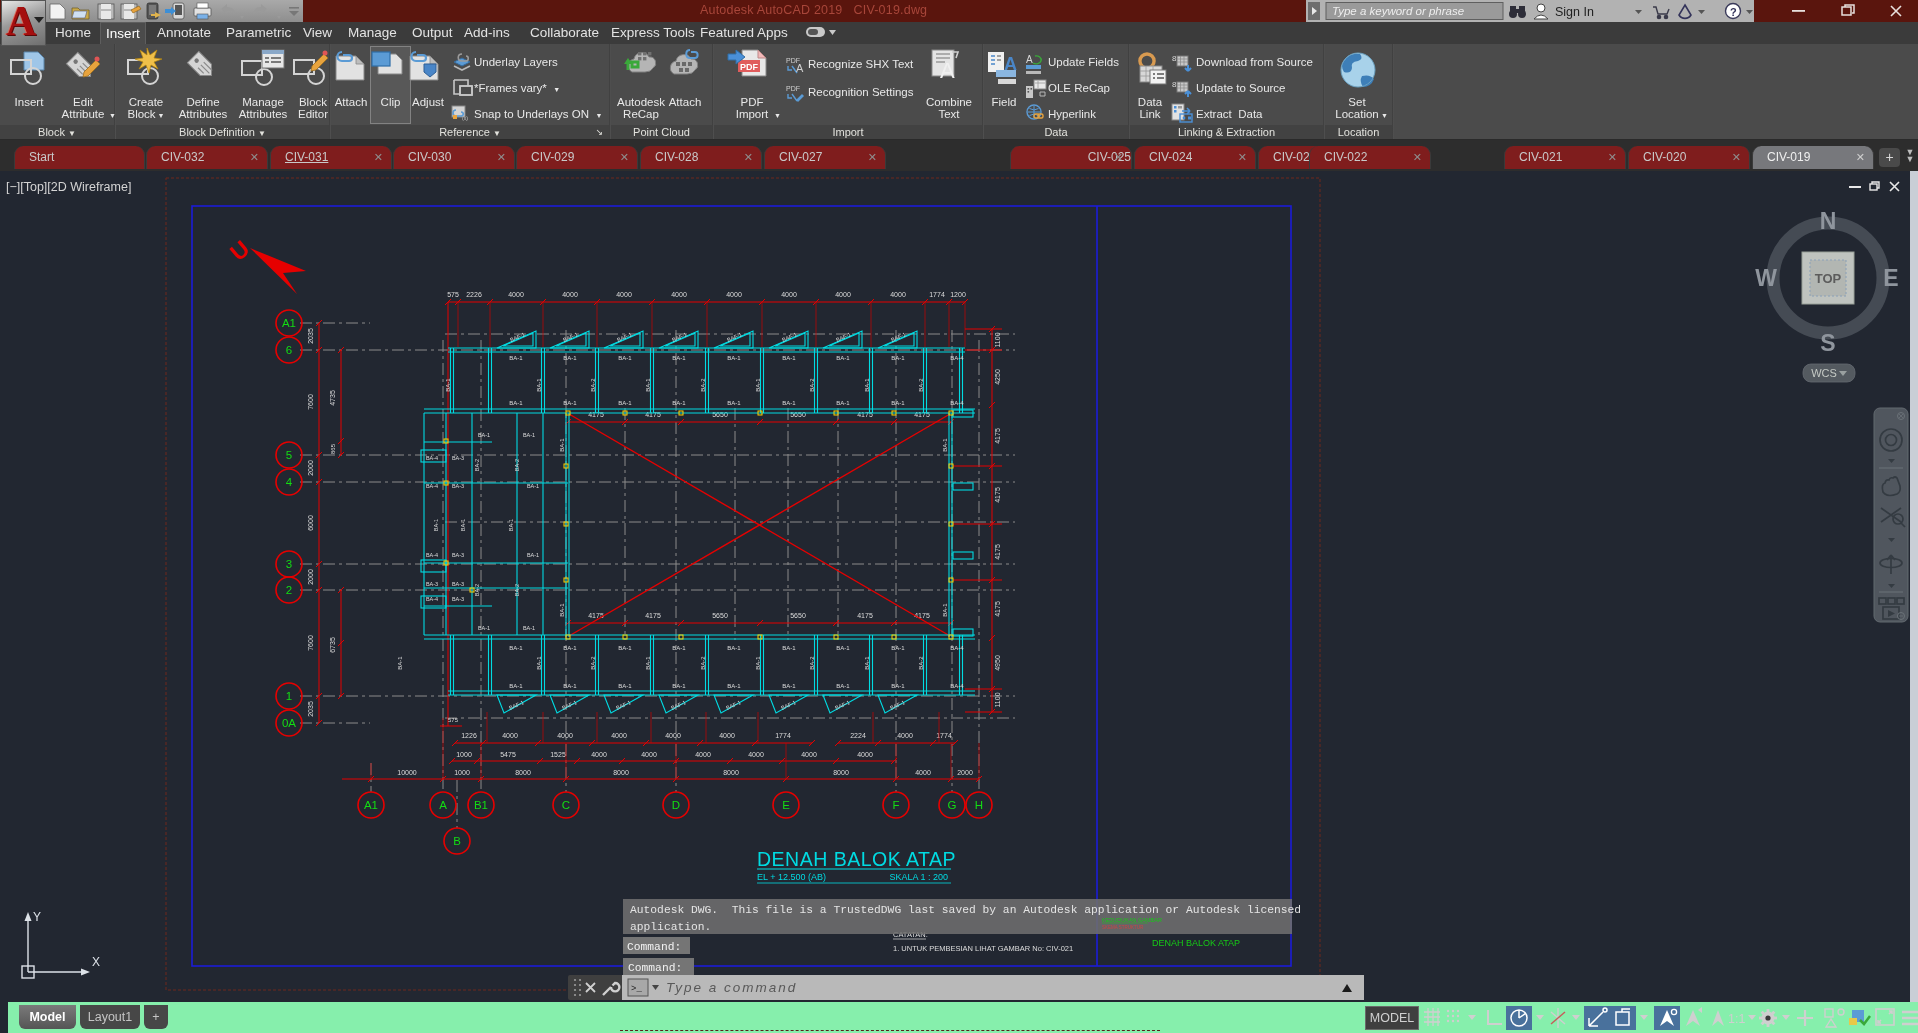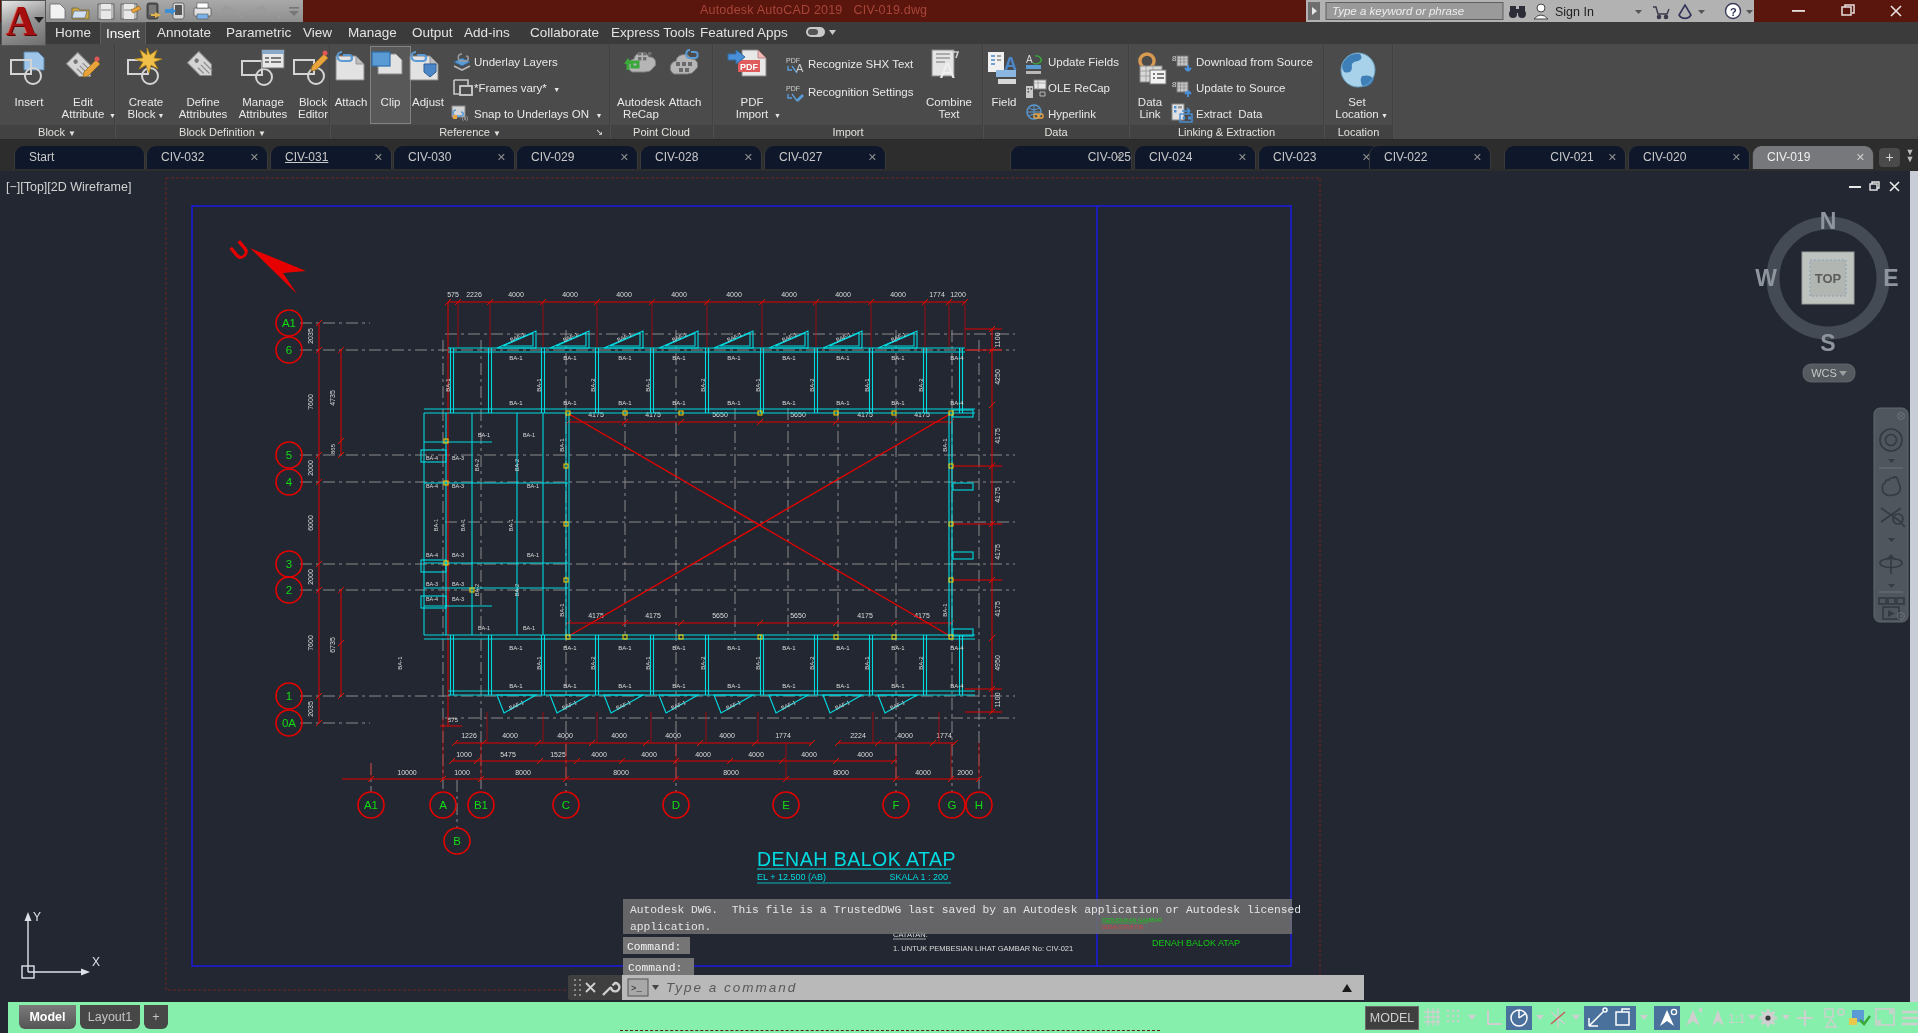--- a/index.html
+++ b/index.html
@@ -13,21 +13,21 @@
 #rightbar{position:absolute;left:1306px;top:0;width:448px;height:22px;background:#b2b2b2;}
 #menurow{position:absolute;left:0;top:22px;width:1918px;height:22px;background:#3b3b3b;}
 .menu-item{position:absolute;top:22px;height:22px;line-height:22px;color:#e3e3e3;font-size:13.5px;}
 #menu-insert{position:absolute;left:100px;top:22px;width:46px;height:22px;background:#4b4b4b;border:1px solid #5e5e5e;border-bottom:none;color:#fff;text-align:center;line-height:22px;font-size:13.5px;}
 #ribbon{position:absolute;left:0;top:44px;width:1918px;height:96px;background:#4b4b4b;border-bottom:1px solid #2a2a2a;}
 .rsep{position:absolute;top:0;width:2px;height:95px;background:linear-gradient(90deg,#3a3a3a,#555);}
 .rcap{position:absolute;top:81px;height:14px;width:100%;background:#424242;color:#e2e2dd;font-size:11px;text-align:center;line-height:14px;}
 .bigbtn{position:absolute;text-align:center;color:#e8e8e8;font-size:11.5px;line-height:12px;}
 .rowitem{position:absolute;color:#e8e8e8;font-size:11.5px;height:16px;line-height:16px;white-space:nowrap;}
 #tabsrow{position:absolute;left:0;top:140px;width:1918px;height:31px;background:#2d2d2d;}
-.ftab{position:absolute;top:6px;height:23px;background:#0f172a;border-radius:9px 9px 0 0;color:#c9c9c9;font-size:12px;line-height:23px;padding-left:14px;border-left:1px solid #3a3a3a;border-right:1px solid #3a3a3a;}
+.ftab{position:absolute;top:6px;height:23px;background:#7f1d1d;border-radius:9px 9px 0 0;color:#c9c9c9;font-size:12px;line-height:23px;padding-left:14px;border-left:1px solid #3a3a3a;border-right:1px solid #3a3a3a;}
 .ftab .x{position:absolute;right:8px;top:0;color:#8f8f8f;font-size:11px;}
 #canvas{position:absolute;left:0;top:171px;width:1918px;height:831px;background:#222731;}
 #statusbar{position:absolute;left:8px;top:1002px;width:1918px;height:31px;background:#86efac;}
 .stab{position:absolute;top:3px;height:24px;line-height:24px;font-size:12.5px;color:#c5c5c5;text-align:center;border-radius:0 0 6px 6px;}
 .sbtn{position:absolute;top:4px;height:24px;background:#3f3f3f;color:#d0d0d0;text-align:center;}
 svg text{font-family:"Liberation Sans",sans-serif;}
 .mono{font-family:"Liberation Mono",monospace;}
 </style>
 </head>
 <body>
@@ -323,22 +323,22 @@
     <div class="ftab" style="left:146px;width:122px;">CIV-032<span class="x">✕</span></div>
     <div class="ftab" style="left:270px;width:122px;text-decoration:underline;">CIV-031<span class="x">✕</span></div>
     <div class="ftab" style="left:393px;width:122px;">CIV-030<span class="x">✕</span></div>
     <div class="ftab" style="left:516px;width:122px;">CIV-029<span class="x">✕</span></div>
     <div class="ftab" style="left:640px;width:122px;">CIV-028<span class="x">✕</span></div>
     <div class="ftab" style="left:764px;width:122px;">CIV-027<span class="x">✕</span></div>
     <div class="ftab" style="left:887px;width:122px;margin-top:32px;">CIV-026<span class="x">✕</span></div>
     <div class="ftab" style="left:1010px;width:122px;text-align:right;">CIV-025<span class="x">✕</span></div>
     <div class="ftab" style="left:1134px;width:122px;">CIV-024<span class="x">✕</span></div>
     <div class="ftab" style="left:1258px;width:122px;">CIV-023<span class="x">✕</span></div>
-    <div class="ftab" style="left:1369px;width:122px;">CIV-022<span class="x">✕</span></div>
-    <div class="ftab" style="left:1504px;width:122px;text-align:center;">CIV-021<span class="x">✕</span></div>
+    <div class="ftab" style="left:1309px;width:122px;">CIV-022<span class="x">✕</span></div>
+    <div class="ftab" style="left:1504px;width:122px;">CIV-021<span class="x">✕</span></div>
     <div class="ftab" style="left:1628px;width:122px;">CIV-020<span class="x">✕</span></div>
     <div class="ftab" style="left:1752px;width:122px;background:#77787c;color:#f0f0f0;">CIV-019<span class="x" style="color:#cfcfcf">✕</span></div>
     <div style="position:absolute;left:1879px;top:8px;width:21px;height:19px;background:#4a4a4a;border-radius:4px;color:#d8d8d8;text-align:center;line-height:19px;font-size:14px;">+</div>
     <div style="position:absolute;left:1904px;top:9px;color:#bdbdbd;font-size:9px;line-height:7px;text-align:center;width:12px;">▼<br>▼</div>
   </div>
 <div id="canvas"></div>
 <svg id="draw" style="position:absolute;left:0;top:171px" width="1918" height="831" viewBox="0 171 1918 831">
     <rect x="1910" y="171" width="8" height="831" fill="#c9ced6"></rect>
     <rect x="166" y="178" width="1154" height="812" fill="none" stroke="#6e281c" stroke-width="1" stroke-dasharray="3 2"></rect>
     <rect x="192" y="206" width="1099" height="760" fill="none" stroke="#1c1cd8" stroke-width="1.6"></rect>

